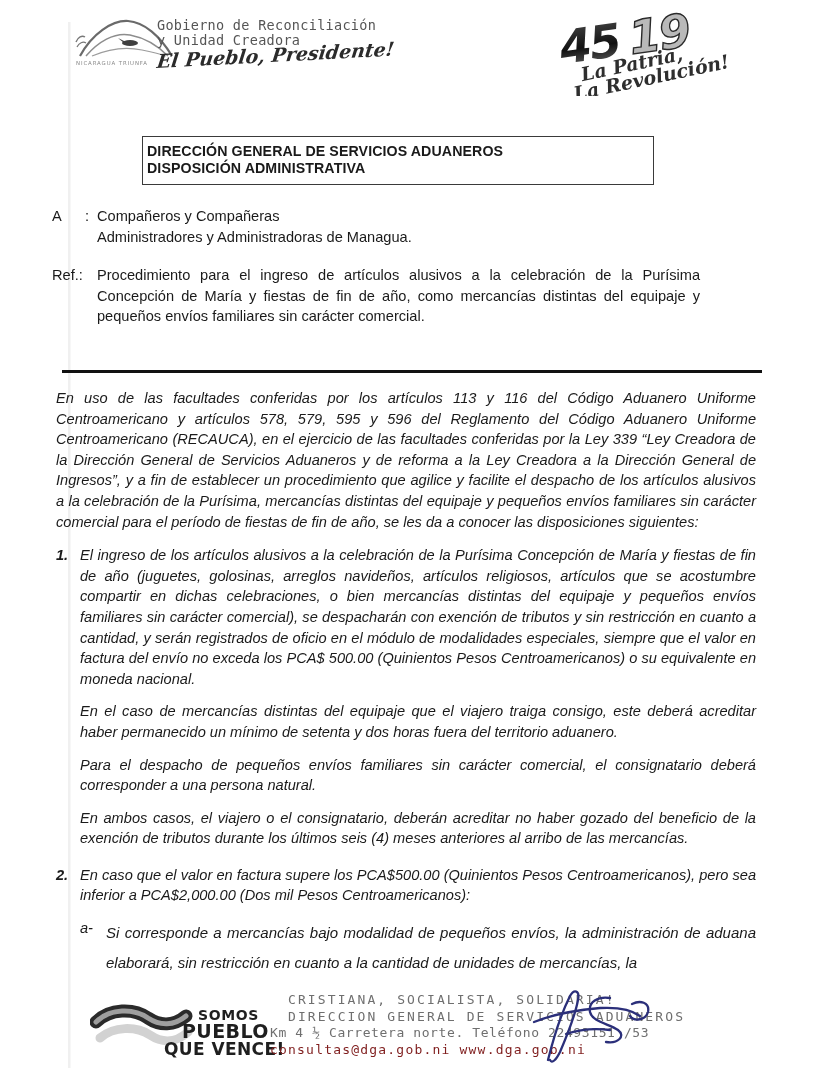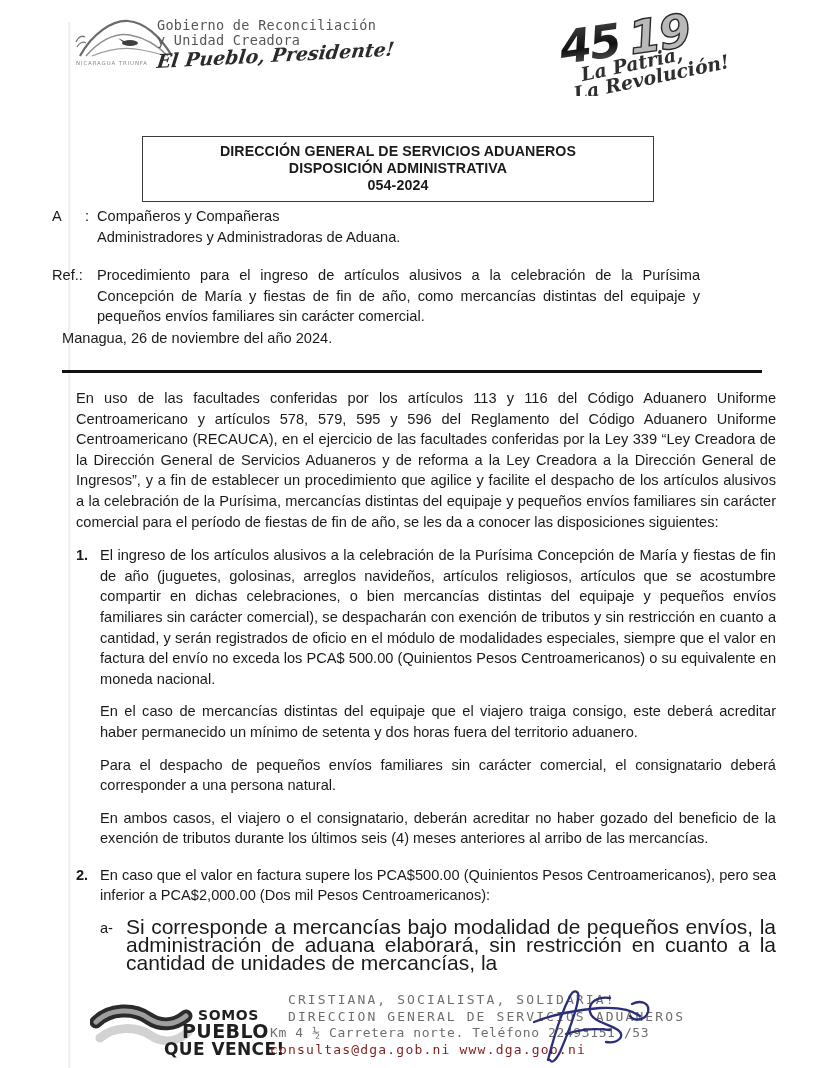--- a/index.html
+++ b/index.html
@@ -93,21 +93,21 @@
 
   
   .title-box {
     position: absolute;
     left: 142px;
     top: 136px;
     width: 512px;
     border: 1px solid #3a3a3a;
     padding: 6px 4px 7px 4px;
     box-sizing: border-box;
-    text-align: center;
+    text-align: left;
   }
   .title-line {
     font-size: 14.2px;
     font-weight: bold;
     line-height: 17px;
     letter-spacing: 0.1px;
   }
 
   
   .addr-block {
@@ -154,23 +154,24 @@
     left: 62px;
     top: 370px;
     width: 700px;
     height: 3px;
     background: #111111;
   }
 
   
   .body-block {
     position: absolute;
-    left: 76px;
+    left: 56px;
     top: 388px;
     width: 700px;
+    font-style: italic;
   }
   p.para {
     margin: 0 0 13px 0;
     font-size: 14.6px;
     line-height: 20.6px;
     text-align: justify;
     hyphens: none;
   }
   .num-item {
     display: flex;
@@ -202,22 +203,22 @@
     align-items: flex-start;
   }
   .letter-marker {
     flex: 0 0 auto;
     width: 26px;
     font-size: 14.6px;
     line-height: 20.6px;
   }
   .letter-body {
     flex: 1 1 auto;
-    font-size: 21px;
-    line-height: 18px;
+    font-size: 15px;
+    line-height: 30px;
     text-align: justify;
   }
 
   
   .footer {
     position: absolute;
     left: 62px;
     bottom: 0;
     width: 700px;
     height: 78px;
@@ -303,43 +304,41 @@
           </g>
         </svg>
       </div>
 
     </div>
   </div>
 
   <div class="title-box">
     <div class="title-line">DIRECCIÓN GENERAL DE SERVICIOS ADUANEROS</div>
     <div class="title-line">DISPOSICIÓN ADMINISTRATIVA</div>
-    <div class="title-line">054-2024</div>
   </div>
 
   <div class="addr-block">
 
     <div class="addr-row">
       <span class="addr-key a">A</span>
       <span class="addr-colon">:</span>
       <span class="addr-val">Compañeros y Compañeras</span>
     </div>
-    <div class="addr-sub">Administradores y Administradoras de Aduana.</div>
+    <div class="addr-sub">Administradores y Administradoras de Managua.</div>
 
     <div class="gap-sm"></div>
 
     <div class="addr-row">
       <span class="addr-key ref">Ref.:</span>
       <span class="addr-colon"></span>
       <span class="addr-val just">Procedimiento para el ingreso de artículos alusivos a la celebración de la Purísima Concepción de María y fiestas de fin de año, como mercancías distintas del equipaje y pequeños envíos familiares sin carácter comercial.</span>
     </div>
 
   </div>
 
-  <div class="date-line">Managua, 26 de noviembre del año 2024.</div>
 
   <div class="rule"></div>
 
   <div class="body-block">
 
     <p class="para">En uso de las facultades conferidas por los artículos 113 y 116 del Código Aduanero Uniforme Centroamericano y artículos 578, 579, 595 y 596 del Reglamento del Código Aduanero Uniforme Centroamericano (RECAUCA), en el ejercicio de las facultades conferidas por la Ley 339 “Ley Creadora de la Dirección General de Servicios Aduaneros y de reforma a la Ley Creadora a la Dirección General de Ingresos”, y a fin de establecer un procedimiento que agilice y facilite el despacho de los artículos alusivos a  la celebración de la Purísima, mercancías distintas del equipaje y pequeños envíos familiares sin carácter comercial para el período de fiestas de fin de año, se les da a conocer las  disposiciones siguientes:</p>
 
     <div class="num-item">
       <span class="num-marker">1.</span>
       <span class="num-body">El ingreso de los artículos alusivos a la celebración de la Purísima Concepción de María y fiestas de fin de año (juguetes, golosinas, arreglos navideños, artículos religiosos, artículos que se acostumbre compartir en dichas celebraciones, o bien mercancías distintas del equipaje y pequeños envíos familiares sin carácter comercial), se despacharán con exención de tributos y sin restricción en cuanto a cantidad, y serán registrados de oficio en el módulo de modalidades especiales, siempre que el valor en factura del envío no exceda los PCA$ 500.00 (Quinientos Pesos Centroamericanos) o su equivalente en moneda nacional.</span>

